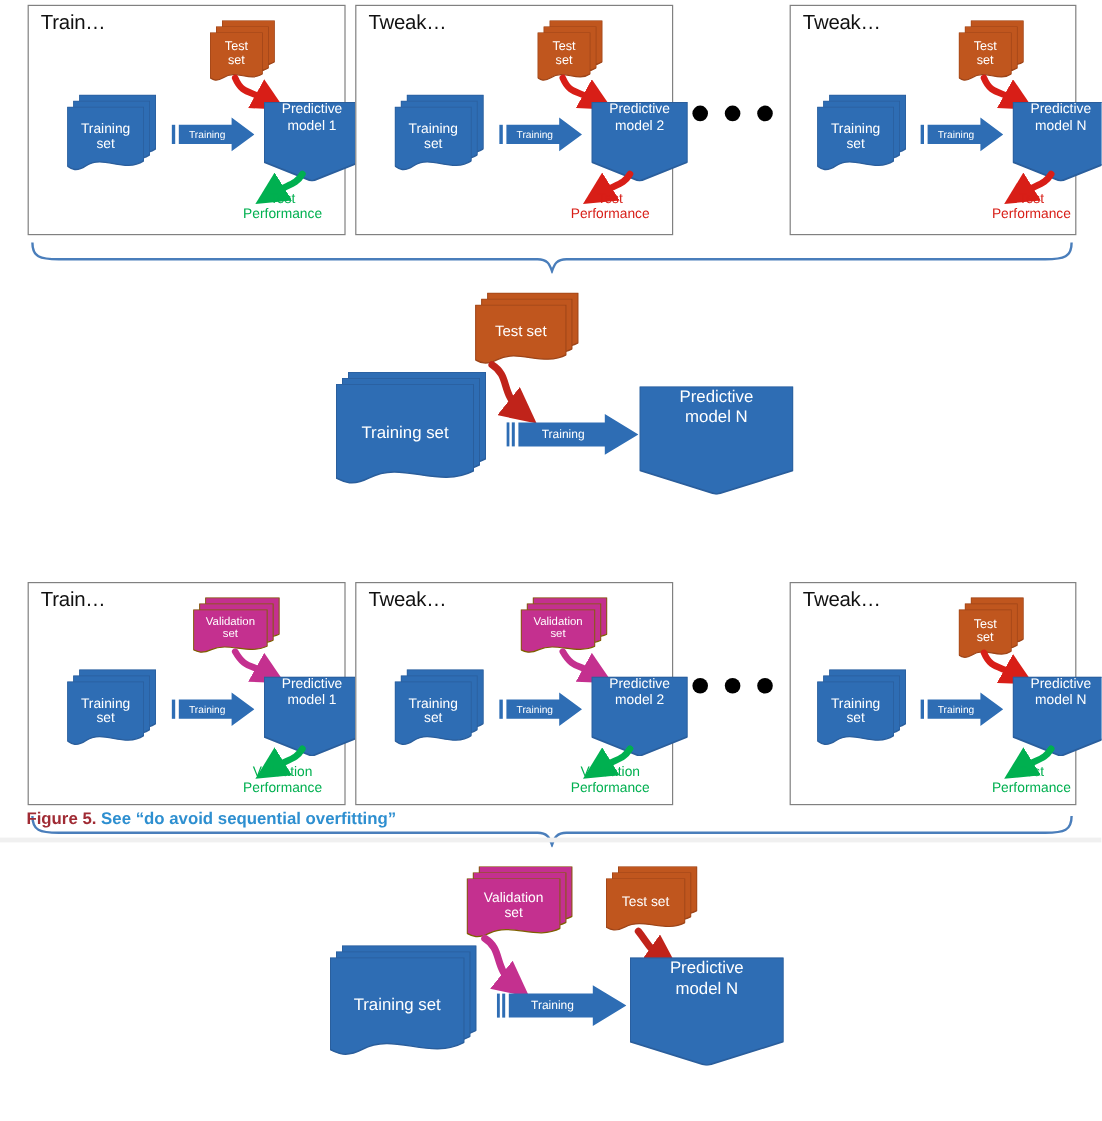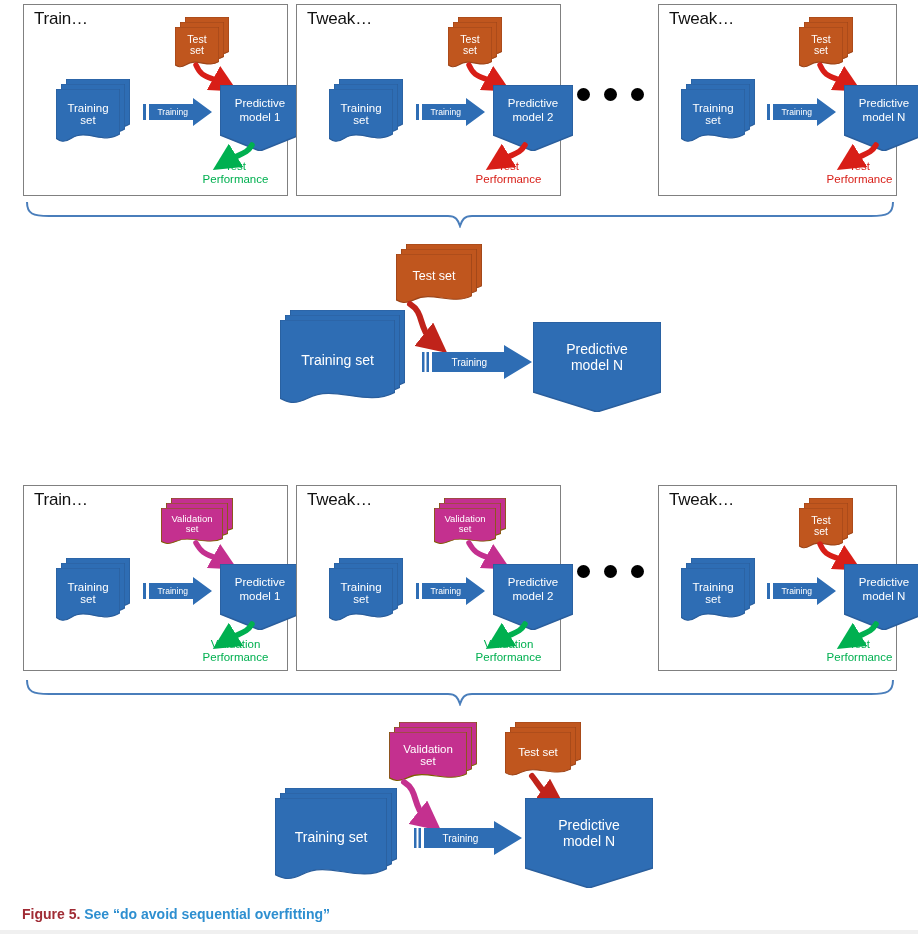--- a/index.html
+++ b/index.html
@@ -5,21 +5,21 @@
 <style>
   * { box-sizing: border-box; }
   html, body { margin: 0; padding: 0; }
   body {
     width: 918px; height: 934px;
     background: #ffffff;
     font-family: "Liberation Sans", sans-serif;
     position: relative;
     overflow: hidden;
   }
-  #figure { position: absolute; left: 0; top: 0; width: 918px; height: 934px; text-decoration: underline; }
+  #figure { position: absolute; left: 0; top: 0; width: 918px; height: 702px; text-decoration: underline; }
 
   
   .panel-row { position: absolute; left: 0; width: 918px; height: 196px; }
   .panel {
     position: absolute;
     border: 1px solid #808080;
     background: #ffffff;
   }
   .panel-title {
     position: absolute;
@@ -64,21 +64,21 @@
     color: #ffffff; pointer-events: none;
     padding-right: 22%; padding-left: 8%;
   }
 
   
   .model { position: absolute; }
   .model svg { display:block; width:100%; height:100%; }
   .model .m-lbl {
     position: absolute; left: 0; top: 0; width: 100%; height: 78%;
     display: flex; flex-direction: column;
-    align-items: center; justify-content: center;
+    align-items: center; 
     color: #ffffff; text-align: center; line-height: 1.18;
     pointer-events: none;
   }
 
   
   .curve { position: absolute; }
   .curve svg { display:block; width:100%; height:100%; overflow: visible; }
 
   
   .perf {

